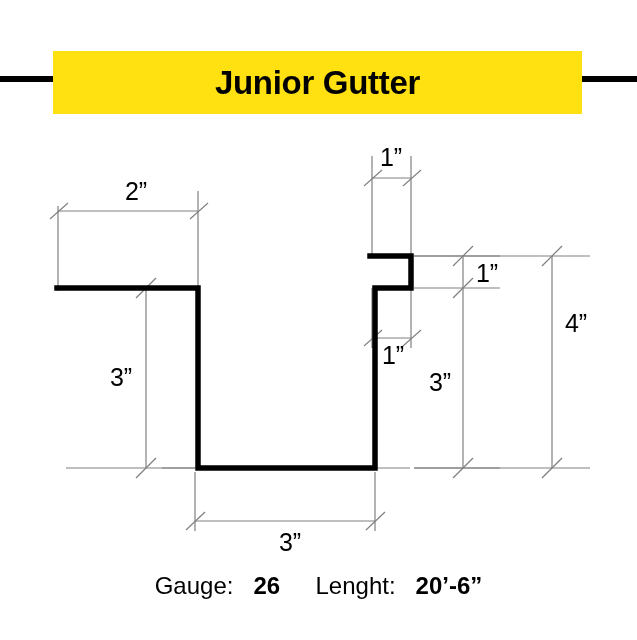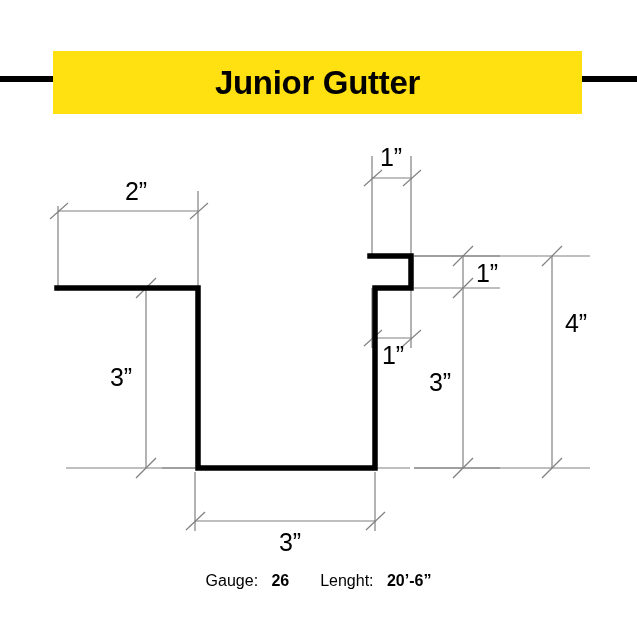--- a/index.html
+++ b/index.html
@@ -65,21 +65,21 @@
     display: block;
   }
 
   
   .spec-line {
     position: absolute;
     left: 0;
     top: 556px;
     width: 637px;
     text-align: center;
-    font-size: 16px;
+    font-size: 24px;
     color: #000000;
     white-space: nowrap;
   }
   .spec-line .lbl { font-weight: normal; }
   .spec-line .val { font-weight: bold; }
   .spec-gap { display: inline-block; width: 22px; }
 </style>
 </head>
 <body>
 

